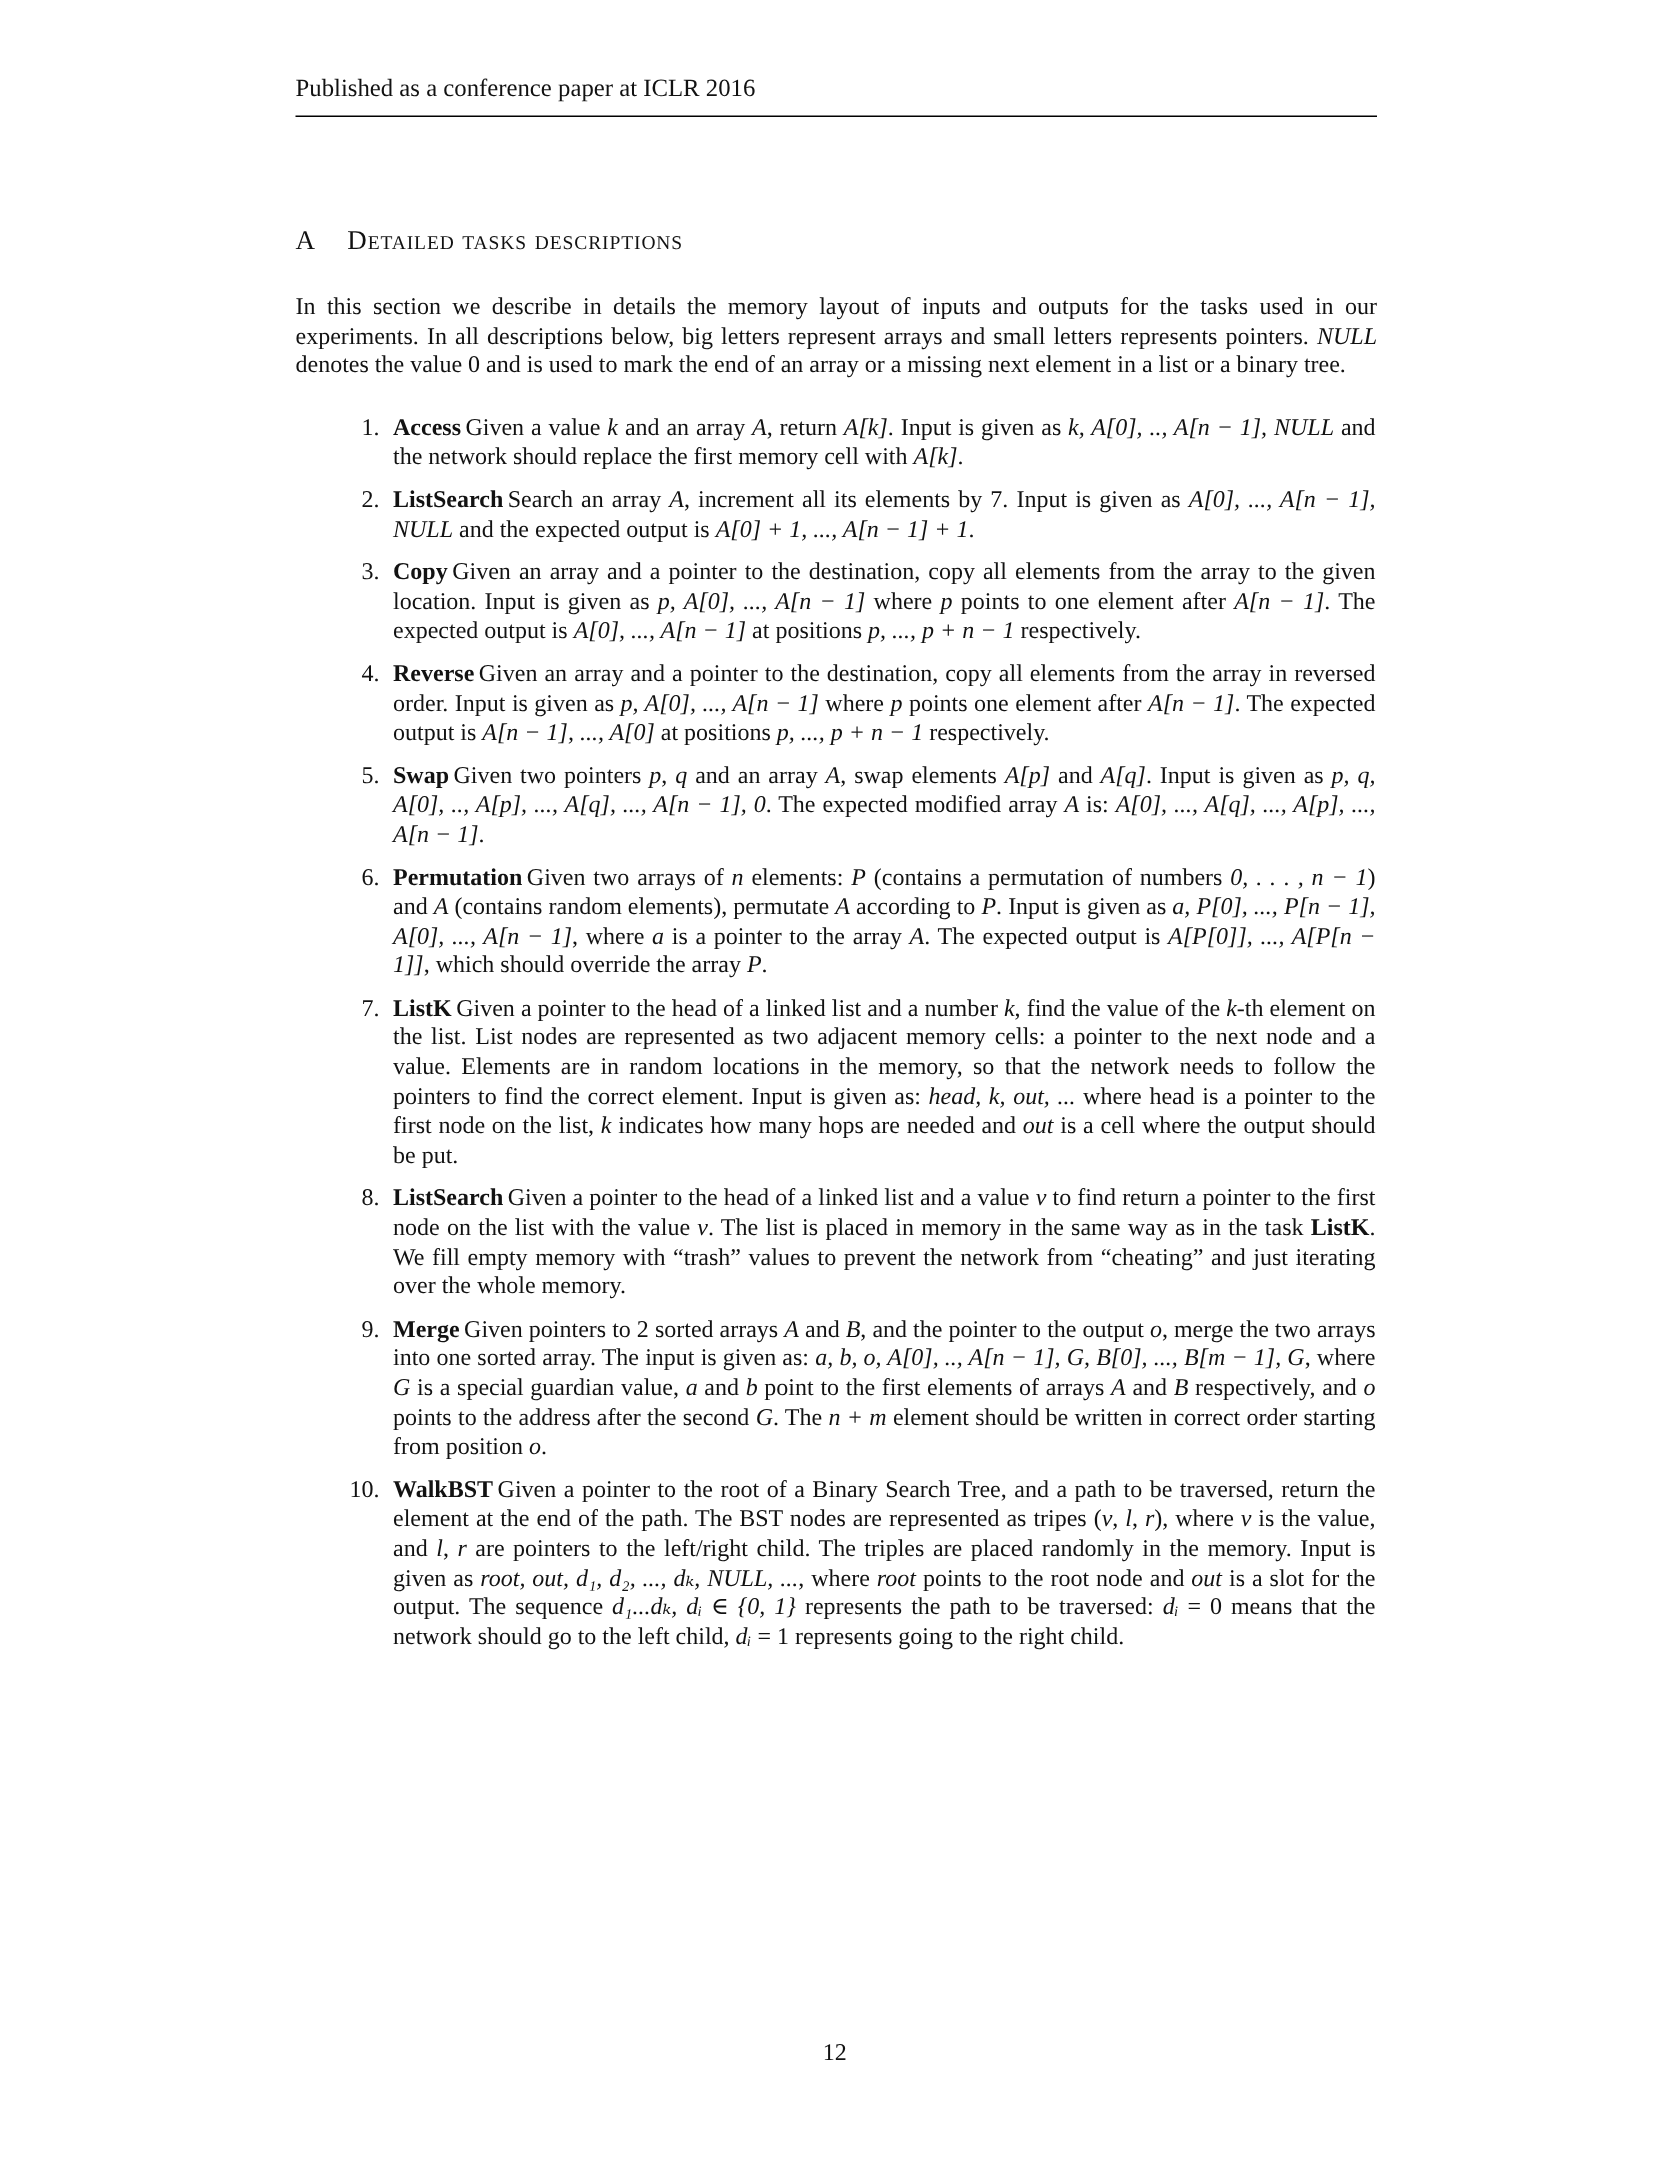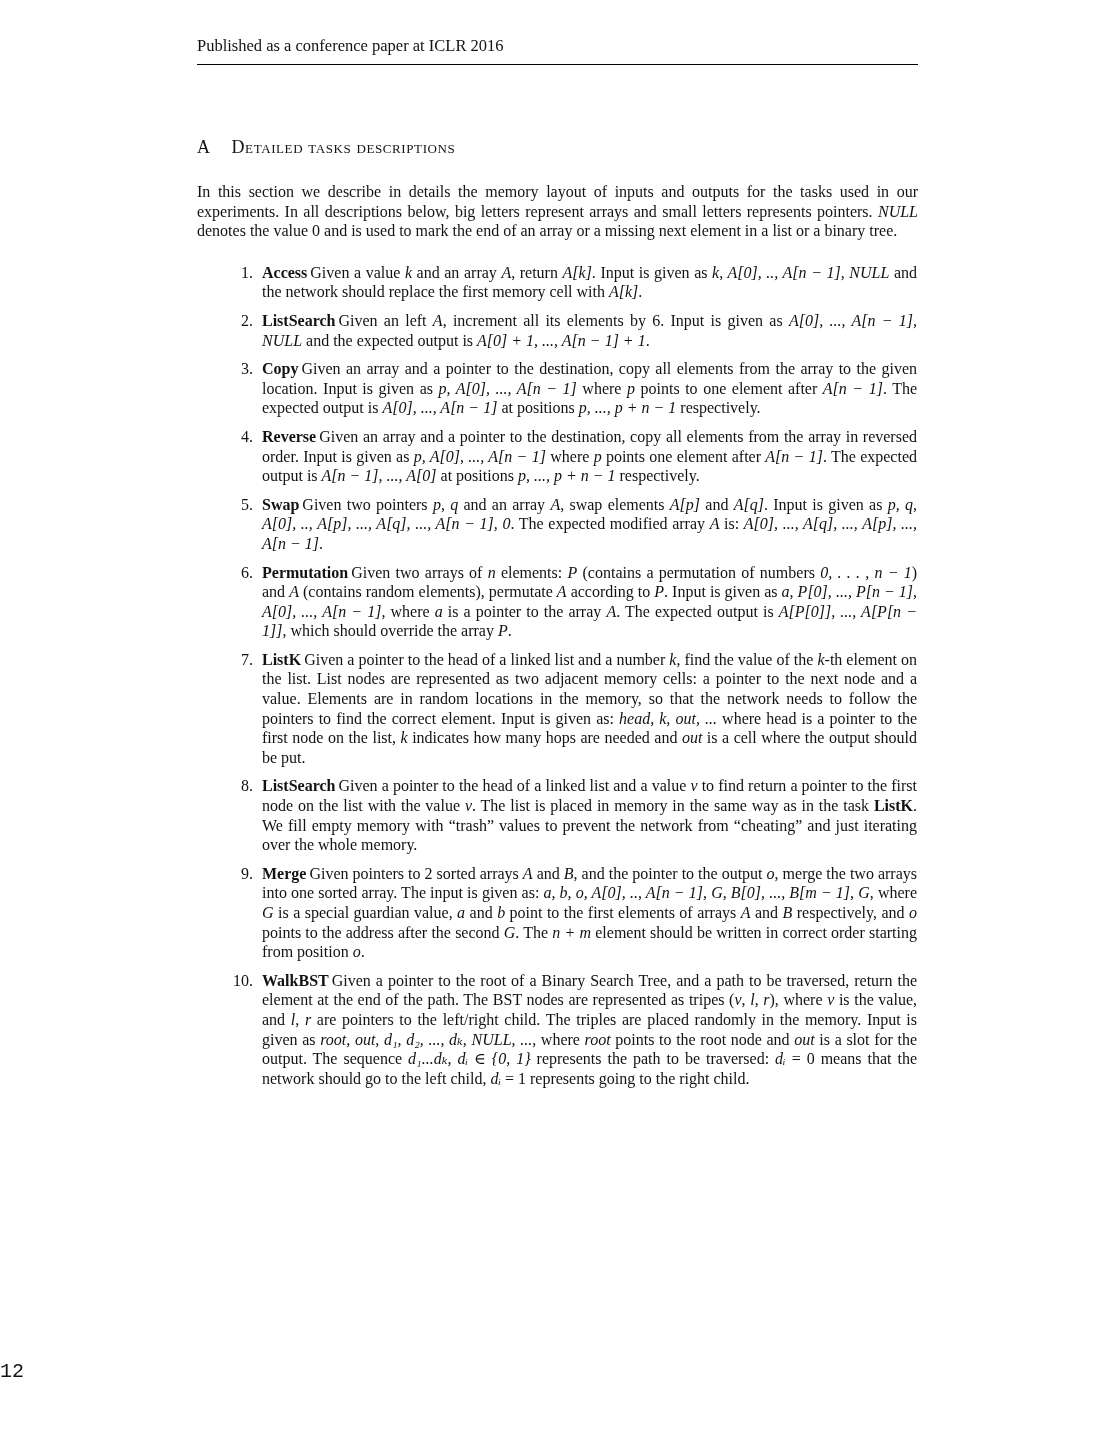--- a/index.html
+++ b/index.html
@@ -3,21 +3,21 @@
 <meta charset="utf-8">
 <style>
   * { margin:0; padding:0; box-sizing:border-box; }
   html, body { width:1113px; height:1440px; background:#ffffff; }
   body {
     position:relative;
     font-family:"Liberation Serif","DejaVu Serif",serif;
     color:#121212;
     -webkit-font-smoothing:antialiased;
   }
-  .column { position:absolute; left:197px; top:37px; width:721px; }
+  .column { position:absolute; left:197px; top:50px; width:721px; }
   .running-header {
     font-size:16.5px;
     line-height:18px;
     padding-bottom:9px;
     border-bottom:1.6px solid #000;
     margin-bottom:72px;
   }
   .section-heading { font-size:18px; line-height:20px; margin-bottom:25px; }
   .section-heading .label { letter-spacing:0.5px; }
   .section-heading .title { font-variant:small-caps; letter-spacing:0.6px; margin-left:21px;font-family:Liberation Serif, serif; }
@@ -34,21 +34,21 @@
   .task-body {
     margin-left:9px; width:655px;
     font-size:16px; line-height:19.6px;
     text-align:justify;
   }
   .task-name { font-weight:bold; margin-right:3px;margin-top:44px; }
   .mi { font-style:italic; }
   .bf { font-weight:bold; }
   .page-number {
     position:absolute; left:0; top:1360px; width:100%;
-    text-align:left; font-size:20px;font-family:Liberation Mono, monospace;
+    text-align:center; font-size:16px;
   }
 </style>
 </head>
 <body>
 
 <div class="column">
 
   <div class="running-header">Published as a conference paper at ICLR 2016</div>
 
   <div class="section-heading">
@@ -60,21 +60,21 @@
   <ol class="task-list">
       <li class="task">
     <span class="task-num">1.</span>
     <div class="task-body">
       <b class="task-name">Access</b><span class="task-desc"><span>Given a value </span><span class="mi">k</span><span> and an array </span><span class="mi">A</span><span>, return </span><span class="mi">A[k]</span><span>. Input is given as </span><span class="mi">k, A[0], .., A[n − 1], NULL</span><span> and the network should replace the first memory cell with </span><span class="mi">A[k]</span><span>.</span></span>
     </div>
   </li>
       <li class="task">
     <span class="task-num">2.</span>
     <div class="task-body">
-      <b class="task-name">ListSearch</b><span class="task-desc"><span>Given an left </span><span class="mi">A</span><span>, increment all its elements by 6. Input is given as </span><span class="mi">A[0], ..., A[n − 1], NULL</span><span> and the expected output is </span><span class="mi">A[0] + 1, ..., A[n − 1] + 1</span><span>.</span></span>
+      <b class="task-name">ListSearch</b><span class="task-desc"><span>Search an array </span><span class="mi">A</span><span>, increment all its elements by 7. Input is given as </span><span class="mi">A[0], ..., A[n − 1], NULL</span><span> and the expected output is </span><span class="mi">A[0] + 1, ..., A[n − 1] + 1</span><span>.</span></span>
     </div>
   </li>
       <li class="task">
     <span class="task-num">3.</span>
     <div class="task-body">
       <b class="task-name">Copy</b><span class="task-desc"><span>Given an array and a pointer to the destination, copy all elements from the array to the given location. Input is given as </span><span class="mi">p, A[0], ..., A[n − 1]</span><span> where </span><span class="mi">p</span><span> points to one element after </span><span class="mi">A[n − 1]</span><span>. The expected output is </span><span class="mi">A[0], ..., A[n − 1]</span><span> at positions </span><span class="mi">p, ..., p + n − 1</span><span> respectively.</span></span>
     </div>
   </li>
       <li class="task">
     <span class="task-num">4.</span>

